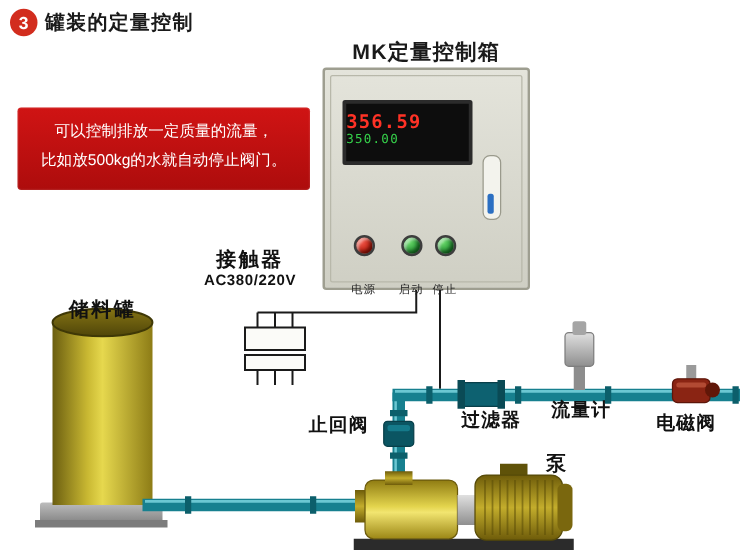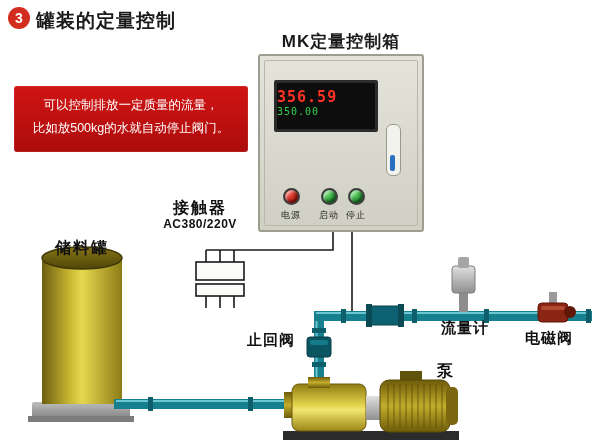--- a/index.html
+++ b/index.html
@@ -5,21 +5,21 @@
   html,body{margin:0;padding:0;background:#fff;}
   .stage{position:relative;width:600px;height:448px;background:#fff;overflow:hidden;
          font-family:"Liberation Sans", sans-serif;color:#1a1a1a;}
   .stage svg{position:absolute;left:0;top:0;z-index:1;}
   .abs{position:absolute;z-index:2;}
 
   
   .hdr-badge{left:8px;top:7px;width:22px;height:22px;border-radius:50%;
              background:#d22d1e;color:#fff;font-weight:bold;font-size:14px;
              line-height:22px;text-align:center;}
-  .hdr-title{left:36px;top:8px;font-size:19px;font-weight:bold;letter-spacing:1px;}
+  .hdr-title{left:36px;top:8px;font-size:16px;font-weight:bold;letter-spacing:1px;}
 
   
   .note{left:14px;top:86px;width:234px;height:58px;border-radius:3px;
         background:linear-gradient(180deg,#d01414,#ad0c0c);color:#fff;
         font-size:12.5px;line-height:1.85;text-align:center;padding-top:8px;
         box-shadow:inset 0 0 0 1px rgba(255,255,255,.08);}
   .note span{display:block;}
 
   
   .cab-title{left:258px;top:30px;width:166px;text-align:center;
@@ -38,21 +38,21 @@
   .slot{position:absolute;left:126px;top:68px;width:13px;height:50px;
         background:#f3f3ed;border:1px solid #9a9a8c;border-radius:6px;}
   .slot-bar{position:absolute;left:3px;bottom:4px;width:5px;height:16px;
             background:#2b6fc2;border-radius:2px;}
   .pbtn{position:absolute;top:132px;width:34px;text-align:center;}
   .pcirc{display:block;margin:0 auto;width:17px;height:17px;border-radius:50%;
          border:2px solid #3d3d3d;box-sizing:border-box;
          box-shadow:inset -2px -2px 3px rgba(0,0,0,.45), inset 2px 2px 2px rgba(255,255,255,.5);}
   .pcirc.red{background:radial-gradient(circle at 35% 30%, #f05548, #b51708 70%);}
   .pcirc.green{background:radial-gradient(circle at 35% 30%, #6ada6b, #1d8c2c 70%);}
-  .plabel{display:block;margin-top:4px;font-size:9px;color:#222;letter-spacing:1px;}
+  .plabel{display:block;margin-top:20px;font-size:9px;color:#222;letter-spacing:1px;}
 
   
   .lbl{font-weight:bold;color:#111;text-align:center;}
   .lbl-contactor{left:152px;top:198px;width:96px;font-size:16px;letter-spacing:2px;}
   .lbl-spec{left:142px;top:217px;width:116px;font-size:12px;letter-spacing:.5px;}
   .lbl-tank{left:40px;top:238px;width:84px;font-size:16px;letter-spacing:2px;}
   .lbl-check{left:240px;top:331px;width:62px;font-size:15px;letter-spacing:1px;}
   .lbl-filter{left:362px;top:327px;width:62px;font-size:15px;letter-spacing:1px;}
   .lbl-flow{left:434px;top:319px;width:62px;font-size:15px;letter-spacing:1px;}
   .lbl-solenoid{left:516px;top:329px;width:66px;font-size:15px;letter-spacing:1px;}
@@ -200,17 +200,18 @@
     <div class="pbtn" style="left:79px">
       <span class="pcirc green"></span>
       <span class="plabel">停止</span>
     </div>
   </div>
 
   <div class="abs lbl lbl-contactor">接触器</div>
   <div class="abs lbl lbl-spec">AC380/220V</div>
   <div class="abs lbl lbl-tank">储料罐</div>
   <div class="abs lbl lbl-check">止回阀</div>
+  <div class="abs lbl lbl-filter">过滤器</div>
   <div class="abs lbl lbl-flow">流量计</div>
   <div class="abs lbl lbl-solenoid">电磁阀</div>
   <div class="abs lbl lbl-pump">泵</div>
 
 </div>
 
 </body></html>

